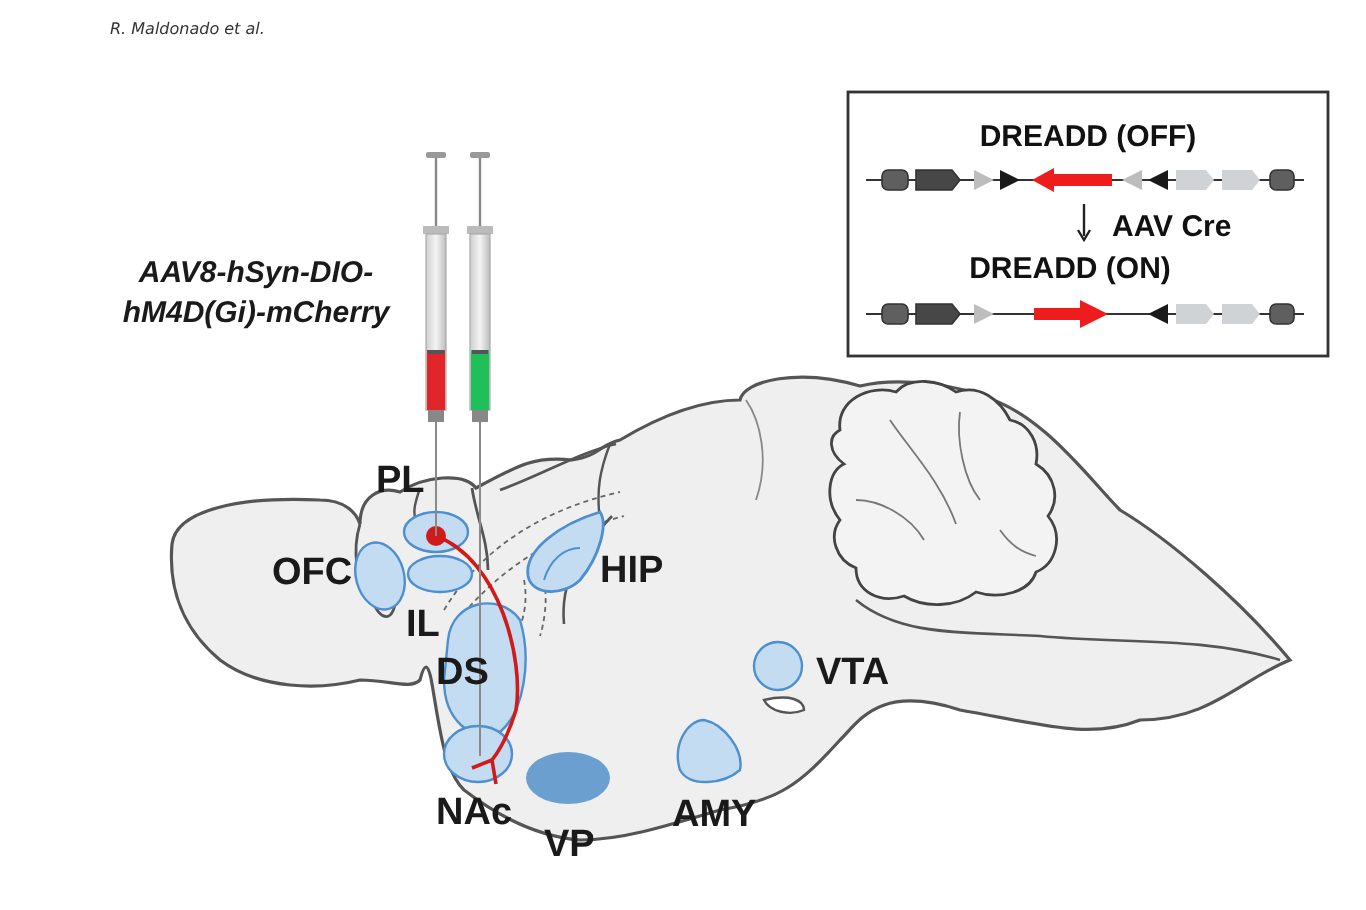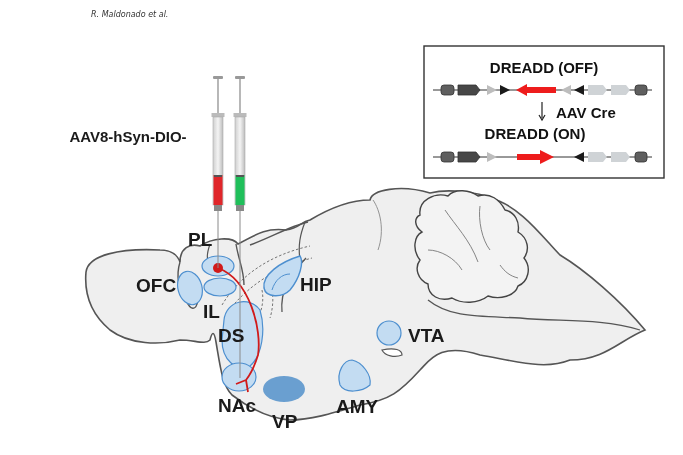--- a/index.html
+++ b/index.html
@@ -1,36 +1,37 @@
 <!DOCTYPE html>
 <html><head>
 <meta charset="utf-8">
 <style>
   html, body { margin: 0; padding: 0; background: #ffffff; }
   body { width: 683px; height: 455px; position: relative; overflow: hidden;
          font-family: "Liberation Sans", sans-serif; }
   .author { position: absolute; left: 55px; top: 10px; font-size: 8px; font-style: italic;
-            color: #333; font-family: "DejaVu Sans", sans-serif; margin-left: 36px; }
+            color: #333; font-family: "DejaVu Sans", sans-serif; }
   .vlabel { position: absolute; font-weight: bold; font-size: 15px; color: #1a1a1a;
-            text-align: center; line-height: 20px; }
+            text-align: center; line-height: 20px; font-style: italic; }
   #label-left { left: 48px; top: 127px; width: 160px; }
   #label-right { left: 268px; top: 134px; width: 150px; }
   svg.main { position: absolute; left: 0; top: 0; }
   .region-label { font-family: "Liberation Sans", sans-serif; font-weight: bold;
                   font-size: 19px; fill: #1a1a1a; }
   .inset-title { font-family: "Liberation Sans", sans-serif; font-weight: bold;
                  font-size: 15px; fill: #111; }
 </style>
 </head>
 <body>
 
 <div class="author">R. Maldonado et al.</div>
 
 <div class="vlabel" id="label-left">
   <div>AAV8-hSyn-DIO-</div>
+  <div>hM4D(Gi)-mCherry</div>
 </div>
 <div class="vlabel" id="label-right">
 </div>
 
 <svg class="main" width="683" height="455" viewBox="0 0 683 455">
   <defs>
     <linearGradient id="barrel" x1="0" x2="1" y1="0" y2="0">
       <stop offset="0" stop-color="#cfcfcf"></stop>
       <stop offset="0.5" stop-color="#f4f4f4"></stop>
       <stop offset="1" stop-color="#bcbcbc"></stop>

